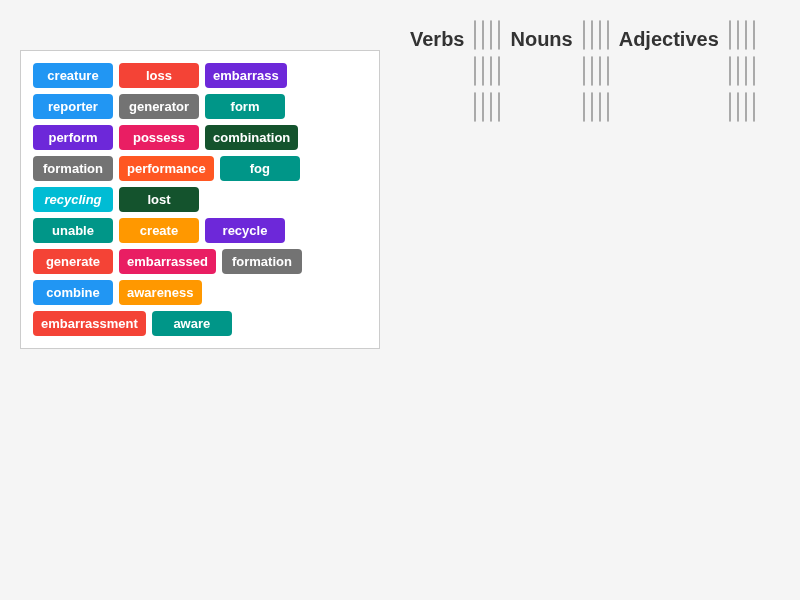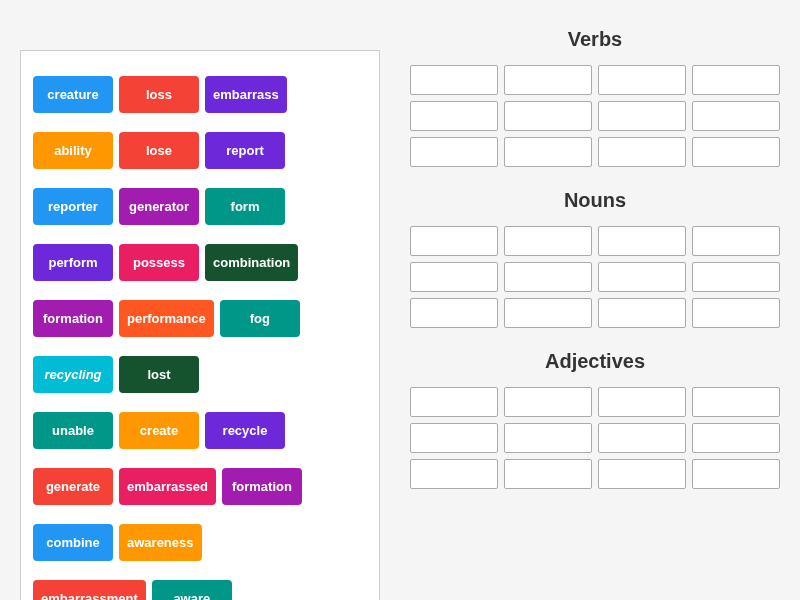--- a/index.html
+++ b/index.html
@@ -29,36 +29,35 @@
     .word-row {
       display: flex;
       gap: 6px;
       justify-content: flex-start;
     }
 
     .word-chip {
       display: inline-flex;
       align-items: center;
       justify-content: center;
-      padding: 11px 8px;
+      padding: 5px 8px;
       border-radius: 4px;
       color: #fff;
       font-size: 13px;
       font-weight: 600;
       cursor: pointer;
       min-width: 80px;
       text-align: center;
-      margin-top: 13px;
     }
 
     .right-panel {
       flex: 1;
       padding-left: 30px;
       display: flex;
-      flex-direction: column;
+      flex-direction: row;
       gap: 10px;
     }
 
     .section-title {
       font-size: 20px;
       font-weight: bold;
       color: #333;
       text-align: center;
       margin-bottom: 4px;
       margin-top: 8px;
@@ -76,40 +75,35 @@
       background: #fff;
       height: 30px;
       border-radius: 2px;
     }
 
     
     .blue    { background-color: #2196F3; }
     .red     { background-color: #F44336; }
     .green   { background-color: #6d28d9; }
     .orange  { background-color: #FF9800; }
-    .purple  { background-color: #a21caf; }
+    .purple  { background-color: #737373; }
     .teal    { background-color: #009688; }
     .pink    { background-color: #E91E63; }
     .indigo  { background-color: #14532d; }
     .cyan    { background-color: #00BCD4; font-style: italic; }
     .deeporange { background-color: #FF5722; }
   </style>
 </head>
 <body>
 
 <div class="left-panel" id="left-panel">
     <div class="word-row">
       <div class="word-chip blue">creature</div>
       <div class="word-chip red">loss</div>
       <div class="word-chip green">embarrass</div>
-    </div>
-    <div class="word-row">
-      <div class="word-chip orange">ability</div>
-      <div class="word-chip red">lose</div>
-      <div class="word-chip green">report</div>
     </div>
     <div class="word-row">
       <div class="word-chip blue">reporter</div>
       <div class="word-chip purple">generator</div>
       <div class="word-chip teal">form</div>
     </div>
     <div class="word-row">
       <div class="word-chip green">perform</div>
       <div class="word-chip pink">possess</div>
       <div class="word-chip indigo">combination</div>

